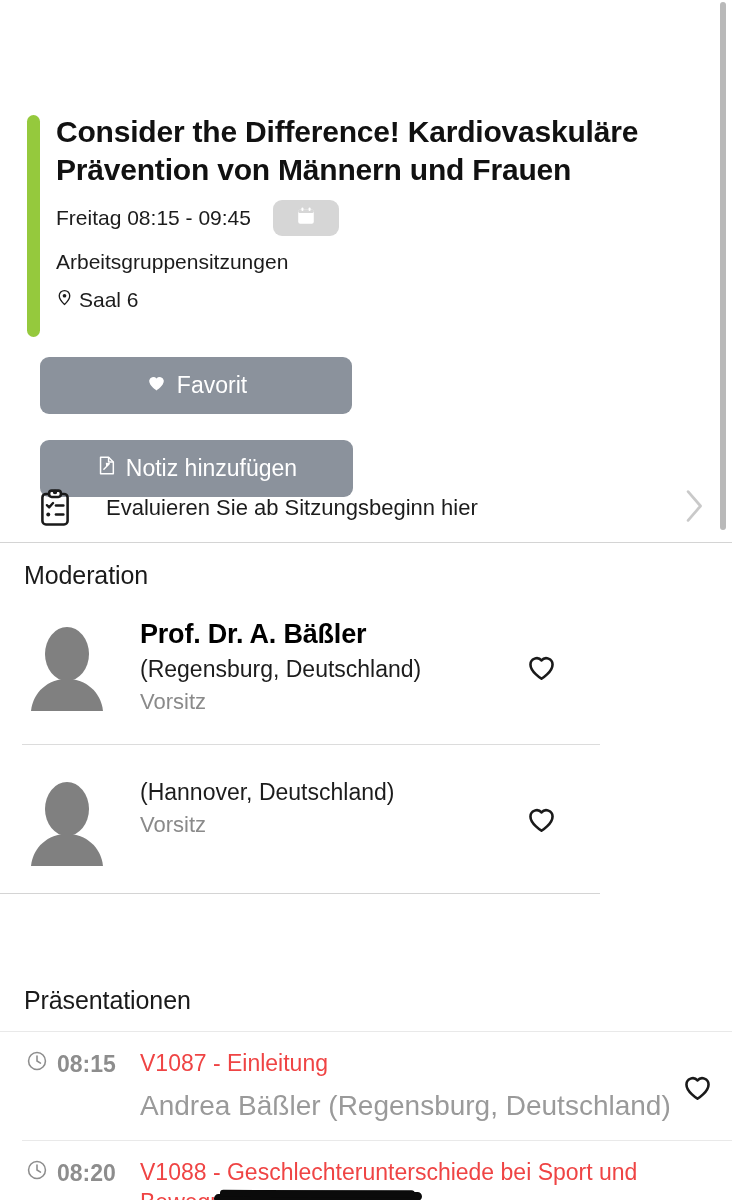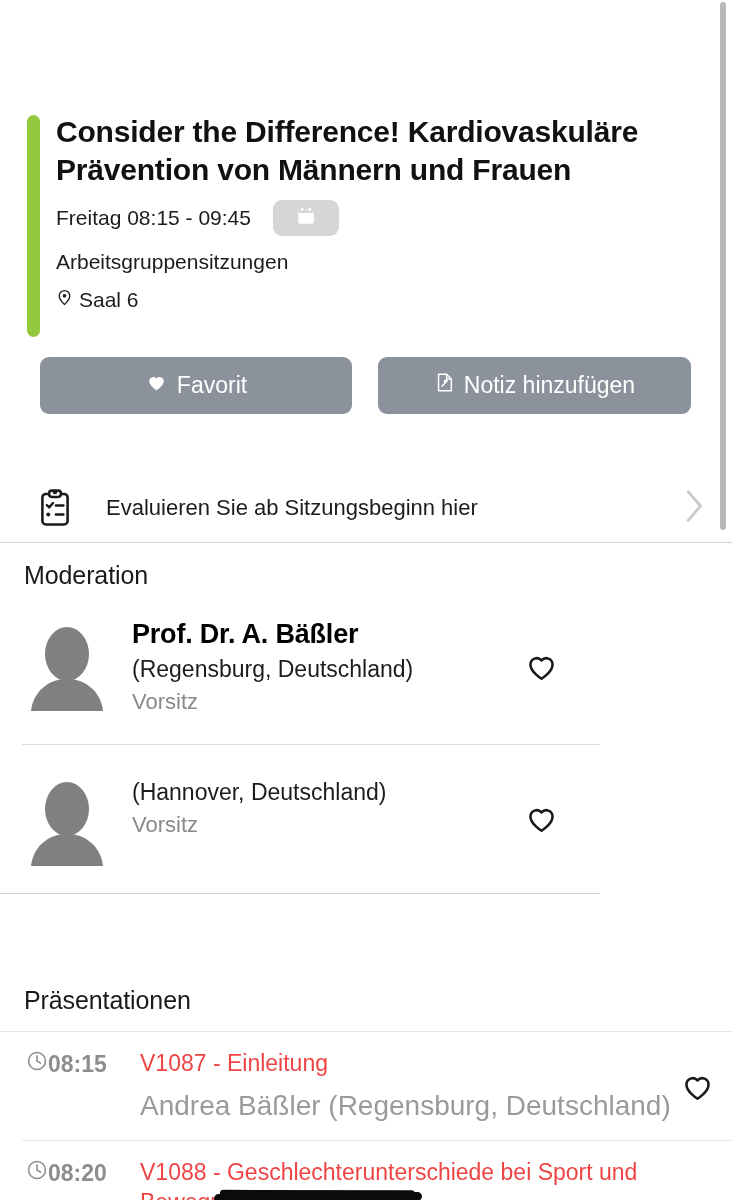--- a/index.html
+++ b/index.html
@@ -79,20 +79,21 @@
     color: #1c1c1c;
     display: flex; align-items: center; gap: 6px;
   }
 
   
   .actions {
     position: absolute;
     left: 40px; top: 357px;
     display: flex;
     gap: 26px;
+    flex-direction: column;
   }
   .btn {
     height: 57px;
     border: none;
     border-radius: 9px;
     background: #8b929c;
     color: #ffffff;
     font-family: "Liberation Sans", sans-serif;
     font-size: 23px;
     display: flex;
@@ -140,21 +141,21 @@
     padding: 26px 24px 26px 24px;
     min-height: 128px;
     cursor: pointer;
   }
   .avatar {
     width: 86px; height: 96px;
     flex: 0 0 86px;
     display: flex; align-items: flex-start; justify-content: center;
     padding-top: 8px;
   }
-  .person-text { flex: 1; margin-left: 22px; padding-top: 2px; }
+  .person-text { flex: 1; margin-left: 30px; padding-top: 2px; }
   .person-name {
     font-size: 27px;
     font-weight: 700;
     color: #000000;
     line-height: 1.2;
     letter-spacing: -0.2px;
   }
   .person-affil {
     font-size: 23px;
     color: #1c1c1c;
@@ -190,20 +191,21 @@
     position: relative;
     display: flex;
     align-items: flex-start;
     padding: 16px 0 14px 0;
     cursor: pointer;
   }
   .pres-time {
     flex: 0 0 140px;
     display: flex;
     align-items: center;
+    gap: 9px;
     padding-left: 26px;
     padding-top: 2px;
     color: #8d8d8d;
     font-size: 23px;
     font-weight: 700;
   }
   .pres-body { flex: 1; padding-right: 8px; position: relative; }
   .pres-title {
     font-size: 23px;
     color: #ef4444;

